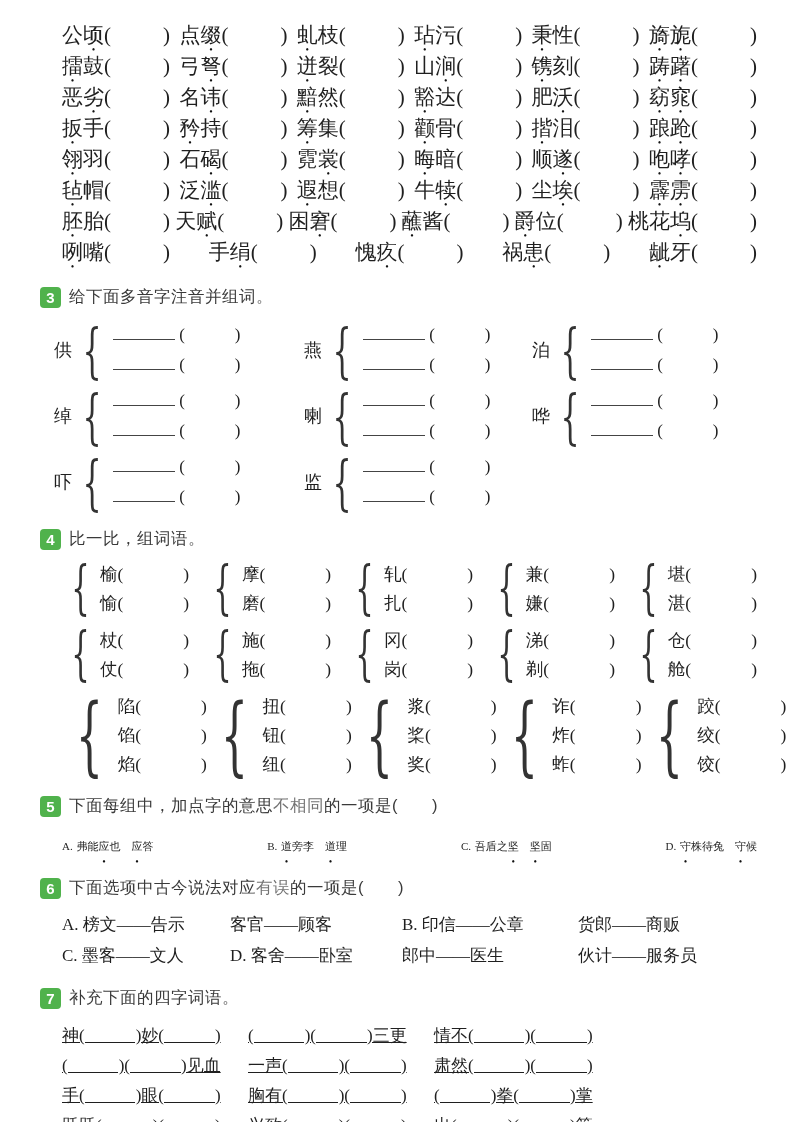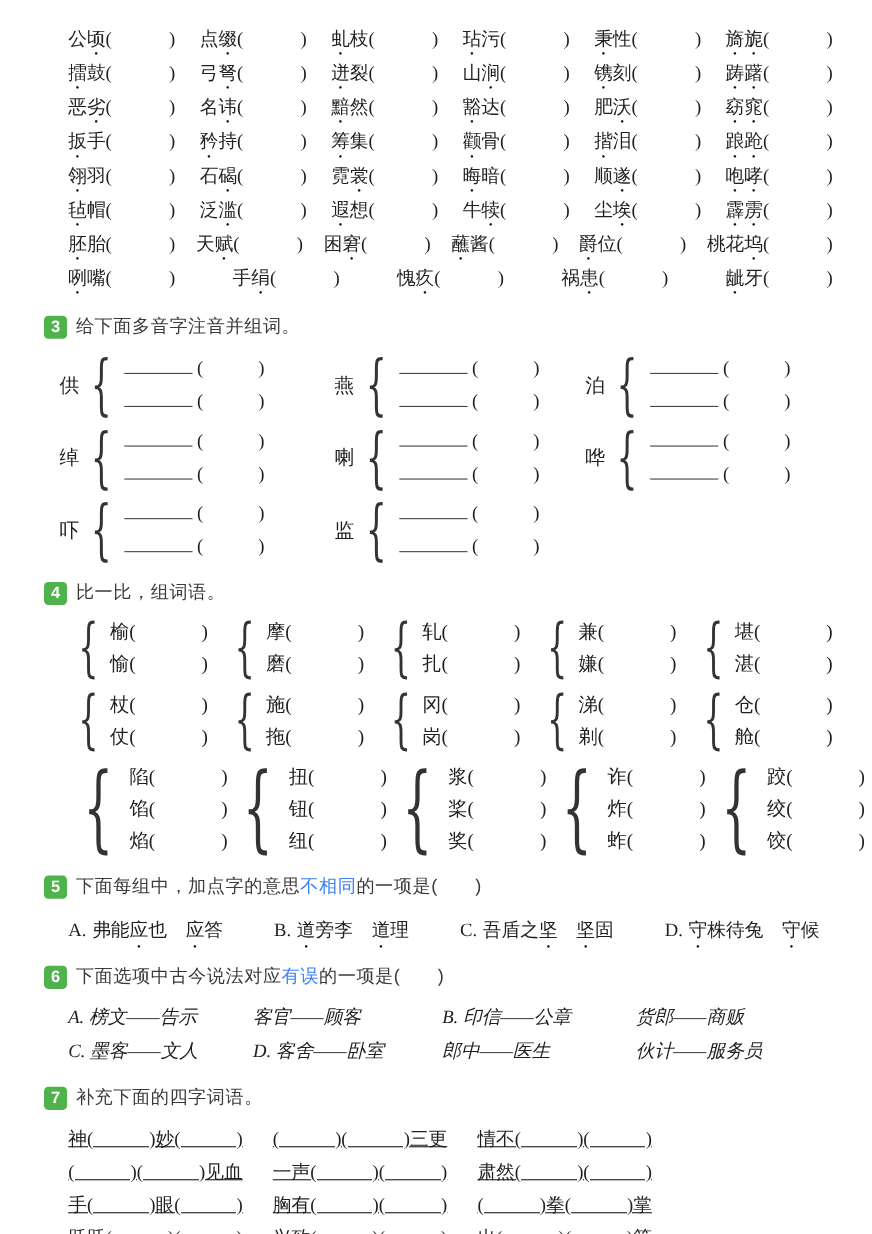--- a/index.html
+++ b/index.html
@@ -15,35 +15,35 @@
     display:inline-flex;justify-content:center;align-items:center;
     width:21px;height:21px;border-radius:4px;margin-right:8px;
     background:#50b24c;color:#fff;
     font-family:"Liberation Sans","DejaVu Sans",sans-serif;
     font-weight:bold;font-size:15px;flex:none;
   }
   .sec-title{
     font-family:"Liberation Sans","DejaVu Sans",sans-serif;
     font-weight:normal;font-size:16.5px;color:#3a3a3a;letter-spacing:.5px;
   }
-  .red{color:#3b82f6;}
+  .red{color:#737373;}
   .dt{position:relative;display:inline-block;}
   .dt::after{
     content:"•";position:absolute;left:50%;bottom:-0.62em;
     transform:translateX(-50%);font-size:10px;color:#111;line-height:1;
   }
   .brace{
     display:inline-block;font-family:"DejaVu Serif",serif;font-weight:200;
     transform:scaleX(0.5);transform-origin:center;line-height:.95;color:#333;
   }
   .b-2{font-size:58px;}
   .b-3{font-size:86px;}
   
   .word-list{margin:6px 0 0 22px;}
-  .wl-row{display:flex;justify-content:space-between;height:31px;line-height:27px;font-size:17px;}
+  .wl-row{display:flex;justify-content:space-between;height:31px;line-height:27px;font-size:21px;}
   .wl-cell{white-space:nowrap;}
   .g{display:inline-block;width:52px;}
   
   .s3-grid{margin:12px 0 0 14px;}
   .s3-row{display:flex;margin-bottom:6px;}
   .mu{display:flex;align-items:center;width:250px;}
   .s3-row .mu:nth-child(2){width:228px;}
   .s3-row .mu:last-child{width:auto;}
   .mu-char{font-size:18px;margin-right:1px;}
   .mu .brace{font-size:60px;}
@@ -52,25 +52,25 @@
   .bl{display:inline-block;width:62px;height:13px;border-bottom:1.2px solid #444;margin-right:4px;}
   .g3{display:inline-block;width:50px;}
   
   .s4-grid{margin:10px 0 0 22px;}
   .s4-row{display:flex;justify-content:space-between;margin-bottom:8px;}
   .cmp{display:flex;align-items:center;}
   .cmp-lines{margin-left:1px;}
   .cmp-line{height:29px;line-height:29px;font-size:17.5px;white-space:nowrap;}
   .g4{display:inline-block;width:60px;}
   
-  .s5-options{display:flex;justify-content:space-between;margin:14px 12px 0 22px;font-size:17px;line-height:30px;align-items:flex-end;}
+  .s5-options{display:flex;justify-content:space-between;margin:14px 0 0 22px;font-size:11px;line-height:30px;align-items:flex-end;}
   .opt{white-space:nowrap;}
   .opt-label{margin-right:1px;}
   
-  .s6-rows{margin:10px 0 0 22px;font-style:italic;}
+  .s6-rows{margin:10px 0 0 22px;}
   .s6-row{display:grid;grid-template-columns:168px 172px 176px auto;font-size:17px;line-height:31px;}
   .s6-cell{white-space:pre;}
   
   .s7-grid{margin:12px 0 0 22px;}
   .s7-row{display:grid;grid-template-columns:186px 186px auto;font-size:17px;line-height:30px;}
   .s7-cell{white-space:pre;text-decoration:underline;}
 </style>
 </head>
 <body>
 

